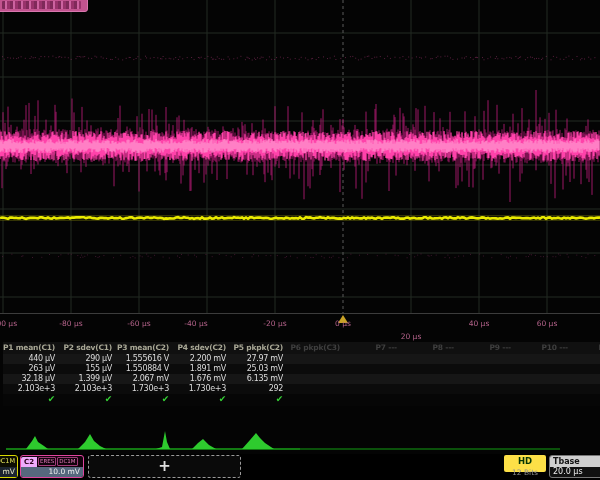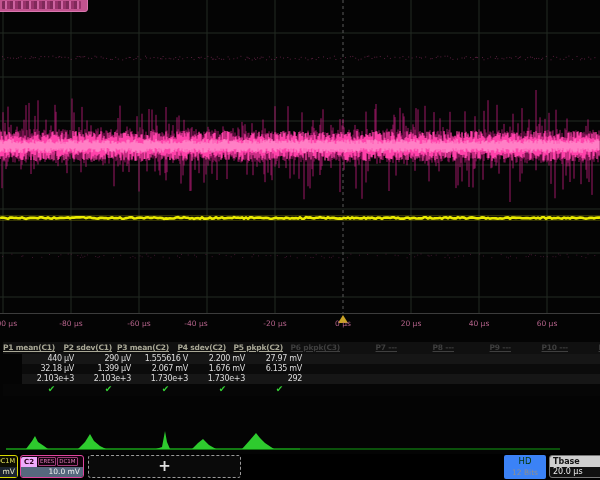--- a/index.html
+++ b/index.html
@@ -16,47 +16,47 @@
   
   #axis{position:absolute;left:0;top:314px;width:600px;height:26px;}
   .axis-label{position:absolute;top:5px;transform:translateX(-50%);font-size:7.5px;
         color:#b5638b;white-space:nowrap;}
   .trig-marker{position:absolute;top:1px;width:0;height:0;border-left:5px solid transparent;
         border-right:5px solid transparent;border-bottom:8px solid #c9a227;transform:translateX(-50%);}
   
   #mtable{position:absolute;left:3px;top:342px;width:597px;overflow:hidden;}
   .r{display:grid;grid-template-columns:repeat(11,57px);}
   .r.hdr{height:12px;background:#101010;}
-  .r.val{height:10px;background:#0b0b0b;margin-left:19px;}
+  .r.val{height:10px;background:#0b0b0b;}
   .r.val:nth-child(even){background:#161616;}
   .r.st{height:12px;background:#060606;}
   .cell{text-align:right;padding-right:5px;white-space:nowrap;overflow:hidden;
         font-size:8px;line-height:10px;color:#dcdcdc;letter-spacing:-0.3px;}
-  .hdr .cell{font-size:7.5px;line-height:12px;color:#a9a896;font-weight:bold;letter-spacing:-0.2px;text-decoration:underline;}
+  .hdr .cell{font-size:7.5px;line-height:12px;color:#a9a896;font-weight:bold;letter-spacing:-0.2px;}
   .hdr .cell.dim{color:#3f3f3f;}
   .st .cell{color:#35d435;font-size:9px;line-height:11px;}
   #histicons{top:428px;}
   
   .bbar{position:absolute;left:0;top:454px;width:600px;height:26px;background:#000;}
   .descbox{position:absolute;top:1px;height:23px;border-radius:3px;box-sizing:border-box;}
   .c1box{left:-38px;width:56px;border:1px solid #d8d800;background:#0d0d02;}
   .c1box .r1{height:11px;text-align:right;padding-right:2px;font-size:6.5px;line-height:11px;color:#e3e35a;}
   .c1box .r2{height:10px;text-align:right;padding-right:2px;font-size:7.5px;line-height:10px;color:#e8e8c8;background:#1c2430;}
   .c2box{left:20px;width:64px;border:1px solid #e0459f;background:#12030c;}
   .c2box .r1{height:11px;display:flex;align-items:center;gap:1px;}
   .c2tab{background:#f0abfc;color:#2c0118;font-size:7px;font-weight:bold;padding:0 3px;line-height:10px;
         border-radius:2px 0 0 0;text-align:center;}
   .c2bdg{border:1px solid #a03a78;color:#e87ec0;font-size:5.5px;line-height:7px;padding:0 1px;border-radius:1px;}
   .c2box .r2{height:10px;background:#56687e;text-align:right;padding-right:3px;font-size:7.5px;
         line-height:10px;color:#f2f2f2;border-radius:0 0 2px 2px;}
   .addbox{left:88px;width:153px;border:1px dashed #9a9a9a;background:#0a0a0a;
         display:flex;align-items:center;justify-content:center;}
   .addbox span{color:#e0e0e0;font-size:15px;font-weight:bold;line-height:15px;}
-  .hdbadge{position:absolute;left:504px;top:1px;width:42px;height:24px;background:#3b82f6;
-        border-radius:2px;text-align:center;font-size:8.5px;font-weight:normal;line-height:12px;color:#043504;}
+  .hdbadge{position:absolute;left:504px;top:1px;width:42px;height:17px;background:#fde047;
+        border-radius:2px;text-align:center;font-size:8.5px;font-weight:bold;line-height:12px;color:#043504;}
   .bits{position:absolute;left:500px;top:14px;width:50px;text-align:center;font-size:7.5px;color:#8f8f8f;}
   .tbase{position:absolute;left:549px;top:1px;width:120px;height:23px;border:1px solid #777;
         border-radius:3px;box-sizing:border-box;background:#111;}
   .tbase .tb-h{height:11px;background:#cfcfcf;color:#141414;font-size:8px;font-weight:bold;
         line-height:11px;padding-left:3px;border-radius:2px 2px 0 0;}
   .tbase .tb-v{height:10px;color:#ececec;font-size:8px;line-height:10px;padding-left:3px;}
 </style>
 </head>
 <body>
 
@@ -94,21 +94,21 @@
   </div>
 
   <div id="axis">
     <div class="trig-marker" id="trigmk" style="left: 343px;"></div>
   <span class="axis-label" style="left: 3px;">-100 µs</span>
       <span class="axis-label" style="left: 71px;">-80 µs</span>
       <span class="axis-label" style="left: 139px;">-60 µs</span>
       <span class="axis-label" style="left: 196px;">-40 µs</span>
       <span class="axis-label" style="left: 275px;">-20 µs</span>
       <span class="axis-label" style="left: 343px;">0 µs</span>
-      <span class="axis-label" style="left: 411px;">20 µs</span>
+      <span class="axis-label" style="left: 411px; margin-top: 13px;">20 µs</span>
       <span class="axis-label" style="left: 479px;">40 µs</span>
       <span class="axis-label" style="left: 547px;">60 µs</span>
     </div>
 
   <div id="mtable">
       <div class="r hdr">
         <div class="cell">P1 mean(C1)</div>
         <div class="cell">P2 sdev(C1)</div>
         <div class="cell">P3 mean(C2)</div>
         <div class="cell">P4 sdev(C2)</div>
@@ -127,20 +127,33 @@
         <div class="cell">2.200 mV</div>
         <div class="cell">27.97 mV</div>
         <div class="cell"></div>
         <div class="cell"></div>
         <div class="cell"></div>
         <div class="cell"></div>
         <div class="cell"></div>
         <div class="cell"></div>
       </div>
       <div class="r val">
+        <div class="cell">263 µV</div>
+        <div class="cell">155 µV</div>
+        <div class="cell">1.550884 V</div>
+        <div class="cell">1.891 mV</div>
+        <div class="cell">25.03 mV</div>
+        <div class="cell"></div>
+        <div class="cell"></div>
+        <div class="cell"></div>
+        <div class="cell"></div>
+        <div class="cell"></div>
+        <div class="cell"></div>
+      </div>
+      <div class="r val">
         <div class="cell">32.18 µV</div>
         <div class="cell">1.399 µV</div>
         <div class="cell">2.067 mV</div>
         <div class="cell">1.676 mV</div>
         <div class="cell">6.135 mV</div>
         <div class="cell"></div>
         <div class="cell"></div>
         <div class="cell"></div>
         <div class="cell"></div>
         <div class="cell"></div>

